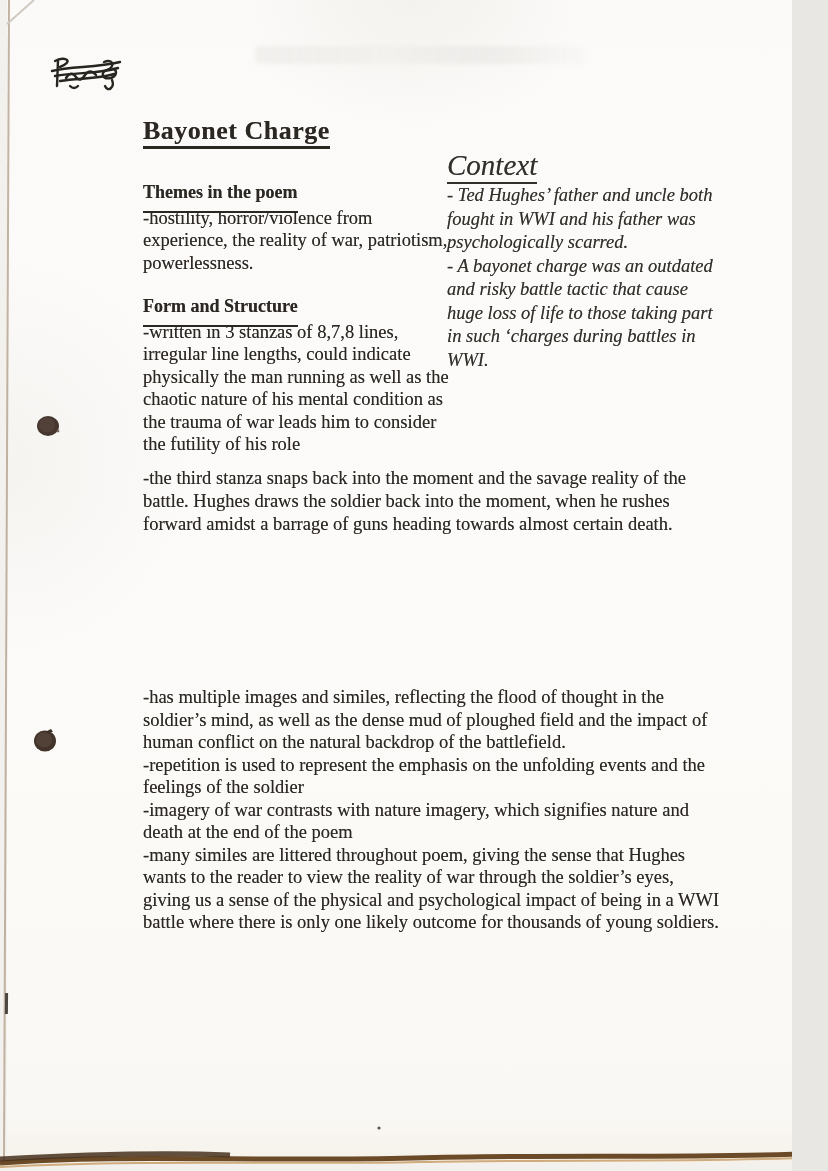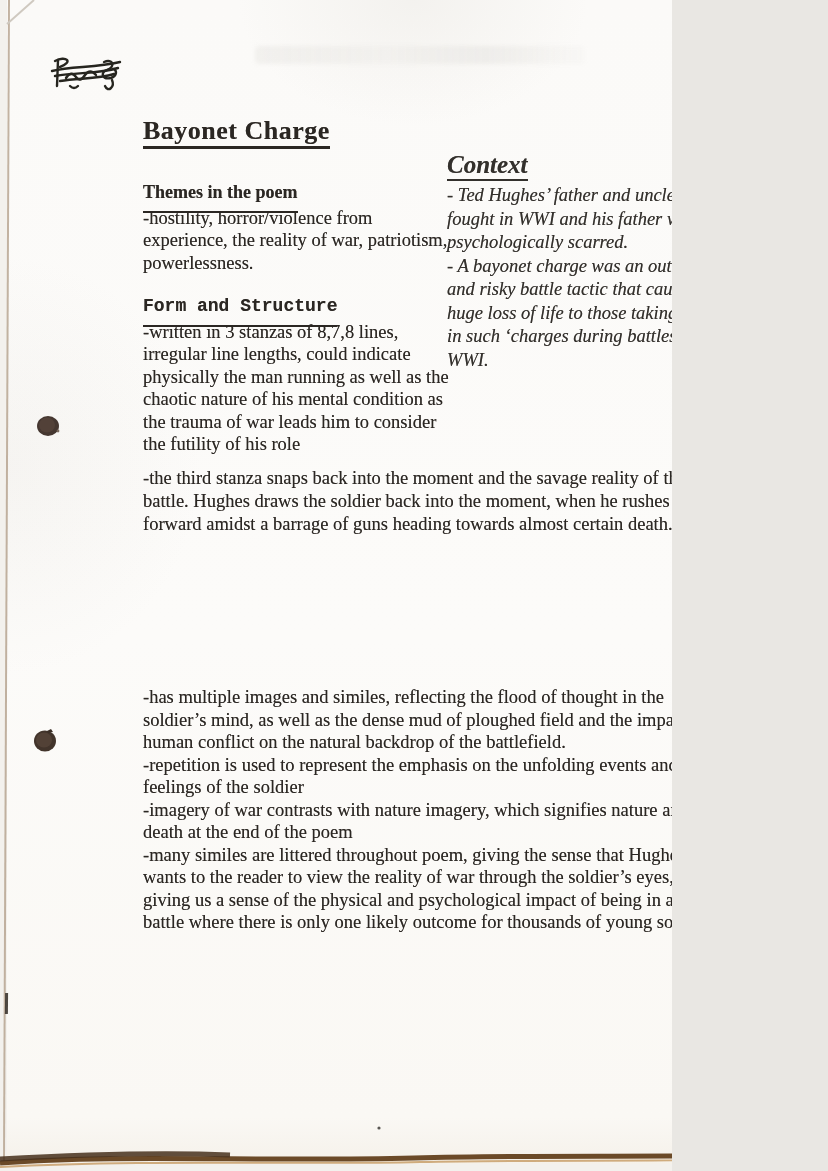--- a/index.html
+++ b/index.html
@@ -1,17 +1,17 @@
 <!DOCTYPE html>
 <html><head>
 <meta charset="utf-8">
 <style>
   html,body{margin:0;padding:0;background:#e9e7e3;}
   .scan{
-    position:relative;width:672px;height:1171px;overflow:hidden;
+    position:relative;width:792px;height:1171px;overflow:hidden;
     background:#f3f1ed;
     font-family:"Liberation Serif", serif;
   }
   .paper{
     position:absolute;left:7px;top:0;width:812px;height:1164px;
     background:
       radial-gradient(120% 60% at 50% 0%, rgba(210,205,196,0.18) 0%, rgba(210,205,196,0) 18%),
       radial-gradient(40% 30% at 0% 40%, rgba(200,195,186,0.12) 0%, rgba(200,195,186,0) 60%),
       linear-gradient(180deg,#fbfaf8 0%, #fcfbf9 55%, #faf8f4 96%, #f5f1ea 100%);
   }
@@ -23,22 +23,22 @@
     left:143px;top:116px;
     font-size:26px;font-weight:bold;letter-spacing:.5px;
   }
   .title span{border-bottom:3px solid #2b2723;padding-bottom:1px;}
   .colL{left:143px;top:181px;width:307px;font-size:18.5px;line-height:22.5px;}
   .colR{left:447px;top:150px;width:280px;font-style:italic;font-size:18.5px;line-height:23.5px;color:#33302c;}
   .fullw{left:143px;top:467px;width:578px;font-size:18.5px;line-height:23px;}
   .langb{left:143px;top:686px;width:580px;font-size:18.5px;line-height:22.5px;}
   .shead{font-weight:bold;font-size:18px;margin:0 0 3px 0;}
   .shead span{border-bottom:2px solid #2b2723;padding-bottom:9px;}
-  .gap-top{margin-top:21px;font-family:Liberation Mono, monospace;}
-  .ctxhead{font-size:25px;line-height:30px;margin:0 0 4px 0;font-weight:bold;}
+  .gap-top{margin-top:21px;}
+  .ctxhead{font-size:29px;line-height:30px;margin:0 0 4px 0;font-weight:normal;}
   .ctxhead span{border-bottom:2px solid #33302c;padding-bottom:1px;}
   p{margin:0;}
   .ghost{
     position:absolute;left:255px;top:46px;width:330px;height:18px;
     background:linear-gradient(90deg, rgba(160,158,152,.10), rgba(160,158,152,.05) 40%, rgba(160,158,152,.10) 70%, rgba(160,158,152,.03));
     filter:blur(2px);border-radius:4px;
   }
   svg.artifacts{position:absolute;left:0;top:0;pointer-events:none;}
 </style>
 </head>

